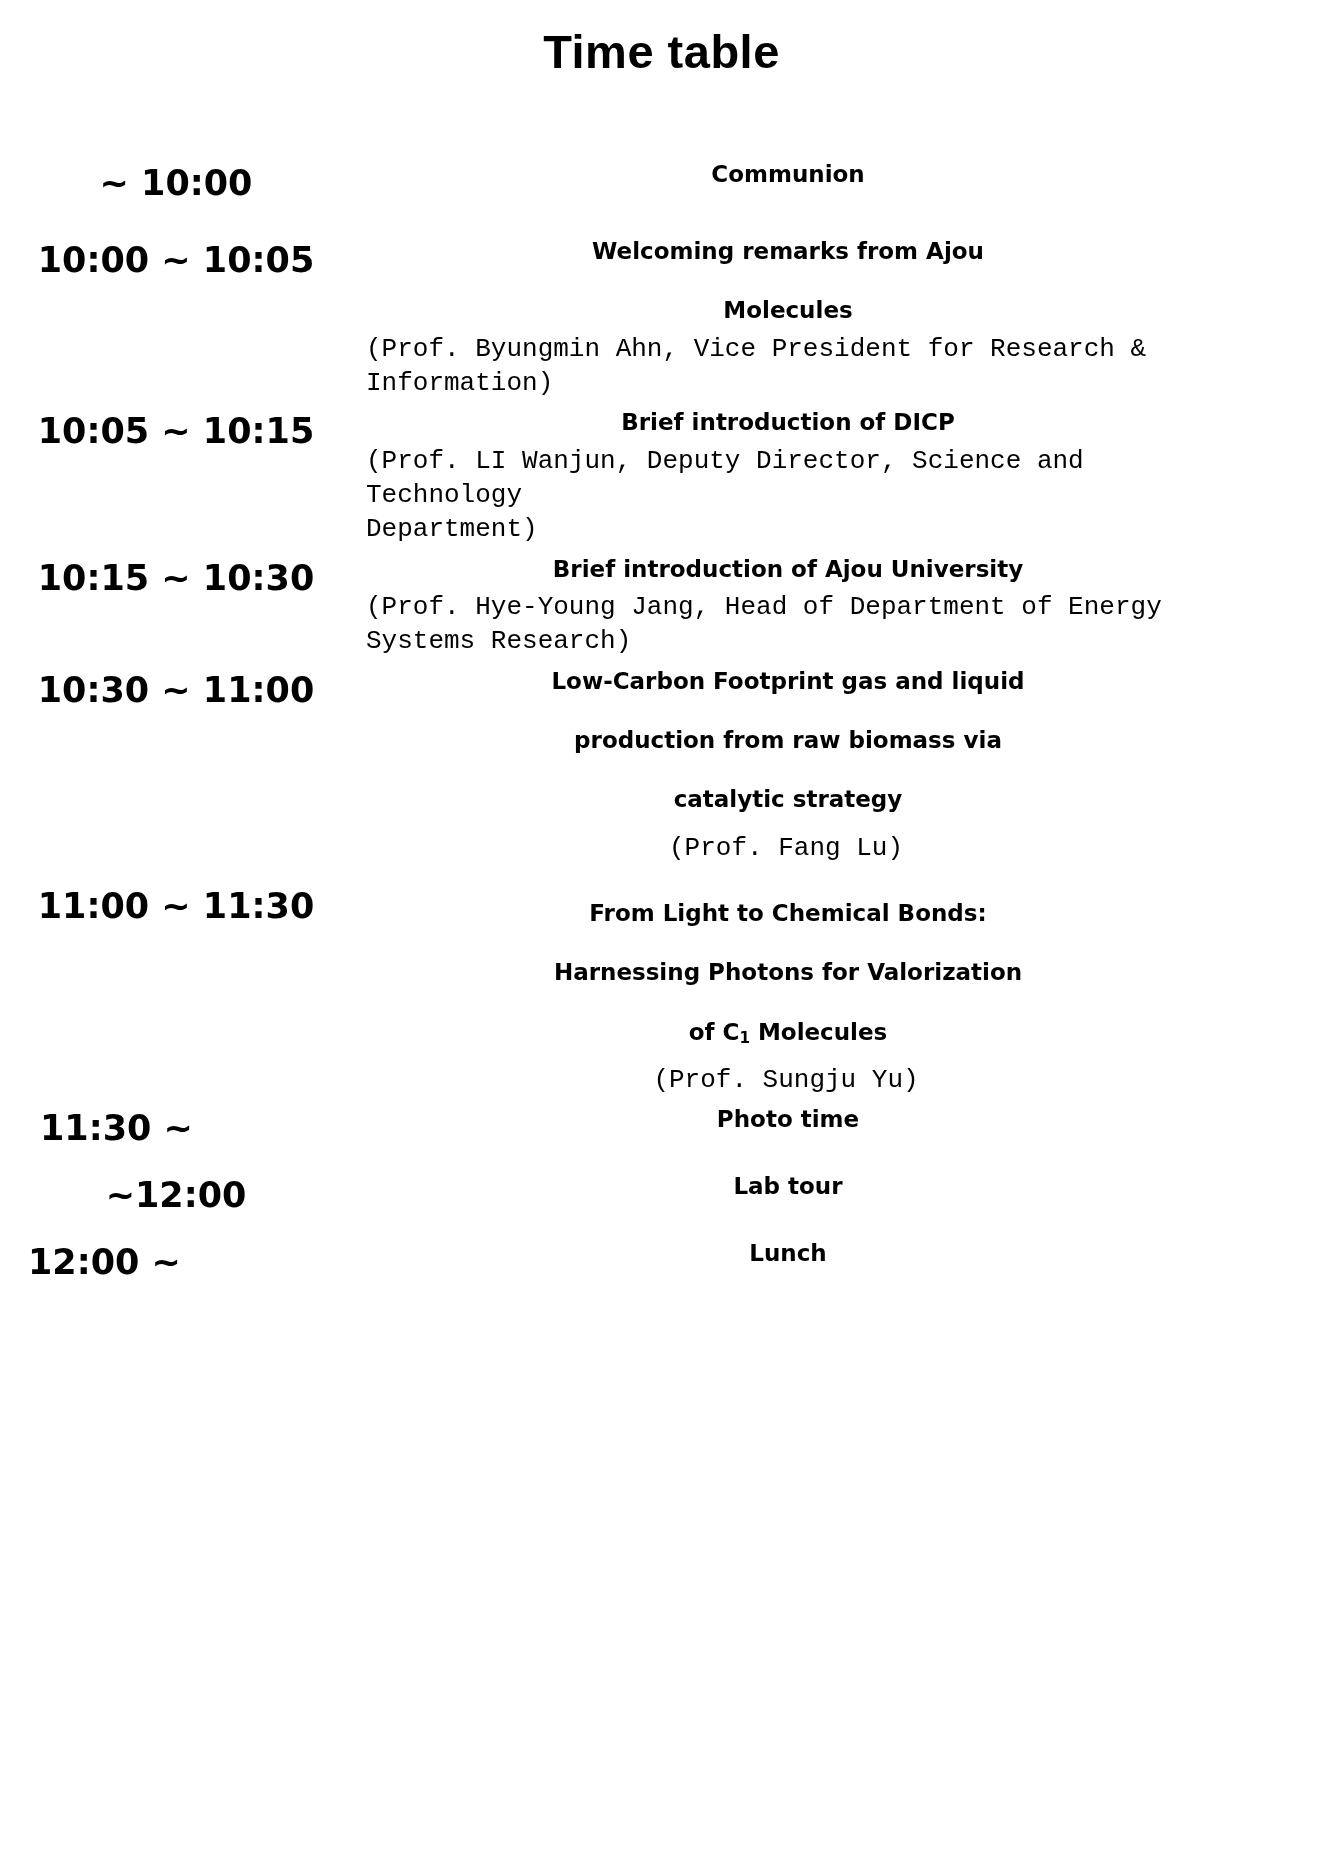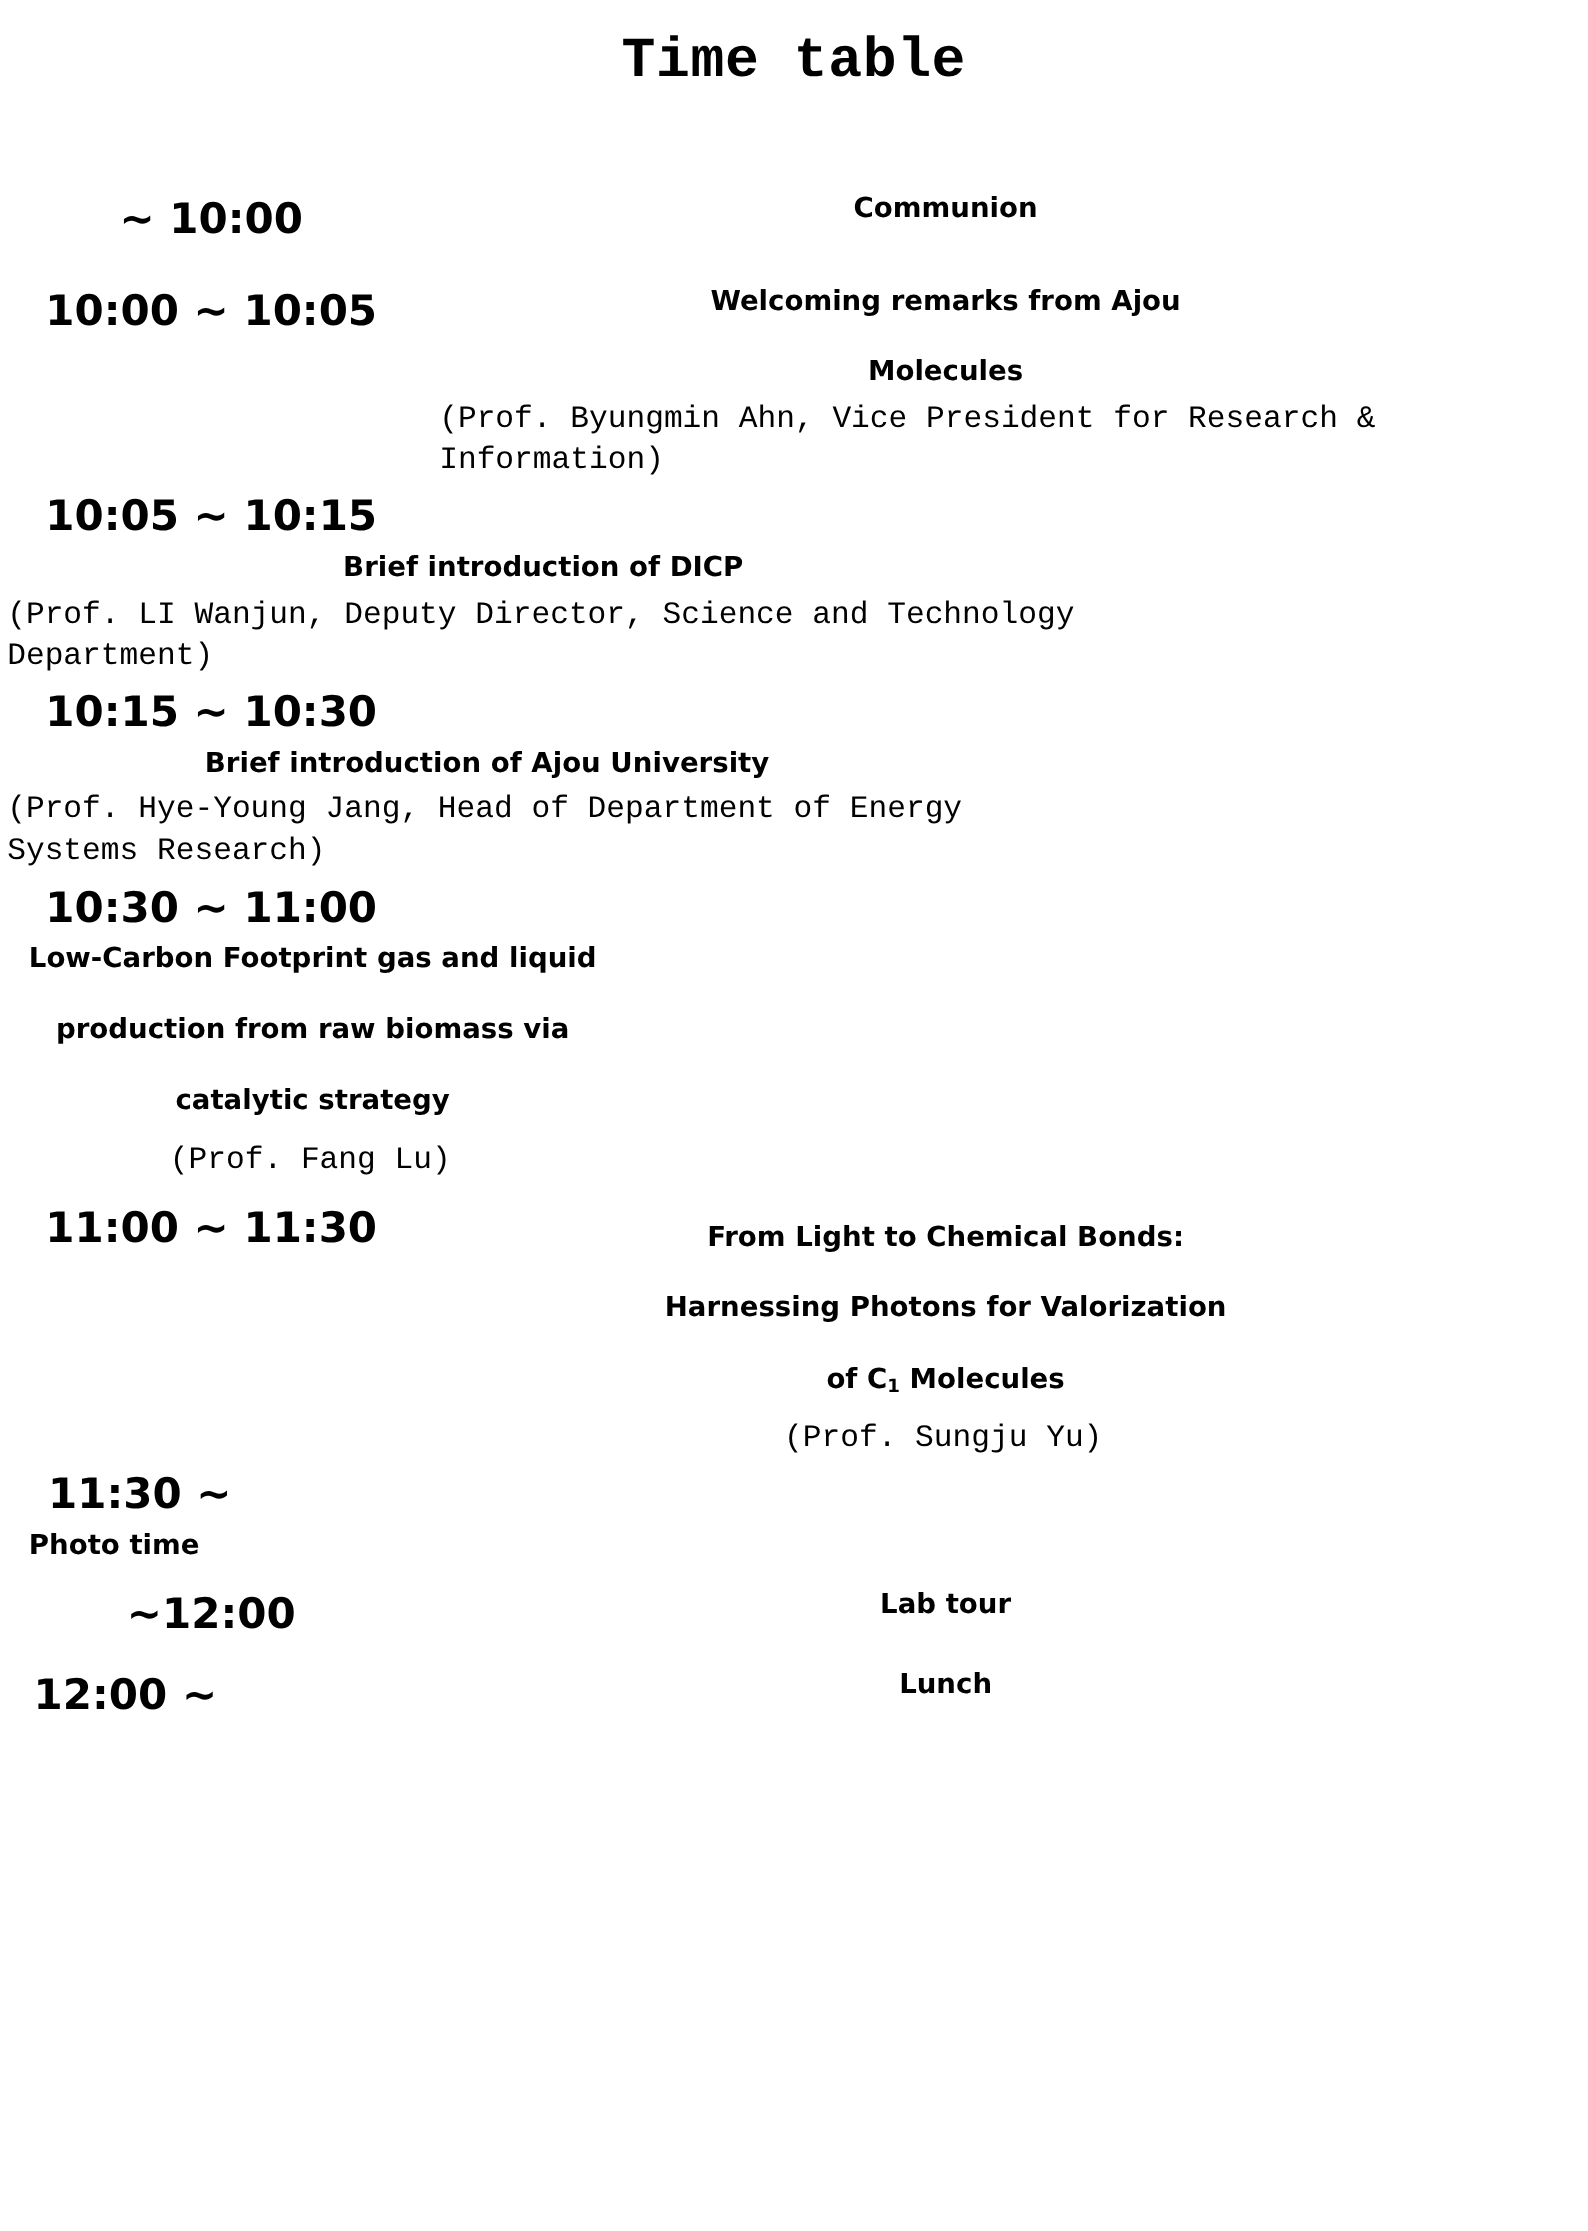--- a/index.html
+++ b/index.html
@@ -20,21 +20,21 @@
     position: relative;
     width: 1323px;
     height: 1859px;
     box-sizing: border-box;
     padding: 0;
   }
 
   
   .doc-title {
     text-align: center;
-    font-family: Liberation Mono, monospace;
+    font-family: Liberation Sans, sans-serif;
     font-weight: bold;
     font-size: 47px;
     letter-spacing: 0.5px;
     margin: 0;
     padding-top: 24px;
     line-height: 1.2;
     color: #000000;
   }
 
   
@@ -84,21 +84,21 @@
     font-family: Liberation Mono, monospace;
     font-size: 26px;
     font-weight: normal;
     color: #000000;
     line-height: 1.32;
     margin: 4px 0 0 0;
     padding: 0 10px 0 6px;
   }
 
   
-  .gap-sm  { margin-top: 6px; flex-direction: column; }
+  .gap-sm  { margin-top: 6px; }
   .gap-md  { margin-top: 16px; }
   .gap-lg  { margin-top: 26px; }
 
   sub {
     font-size: 0.66em;
     vertical-align: baseline;
     position: relative;
     bottom: -0.22em;
   }
 

